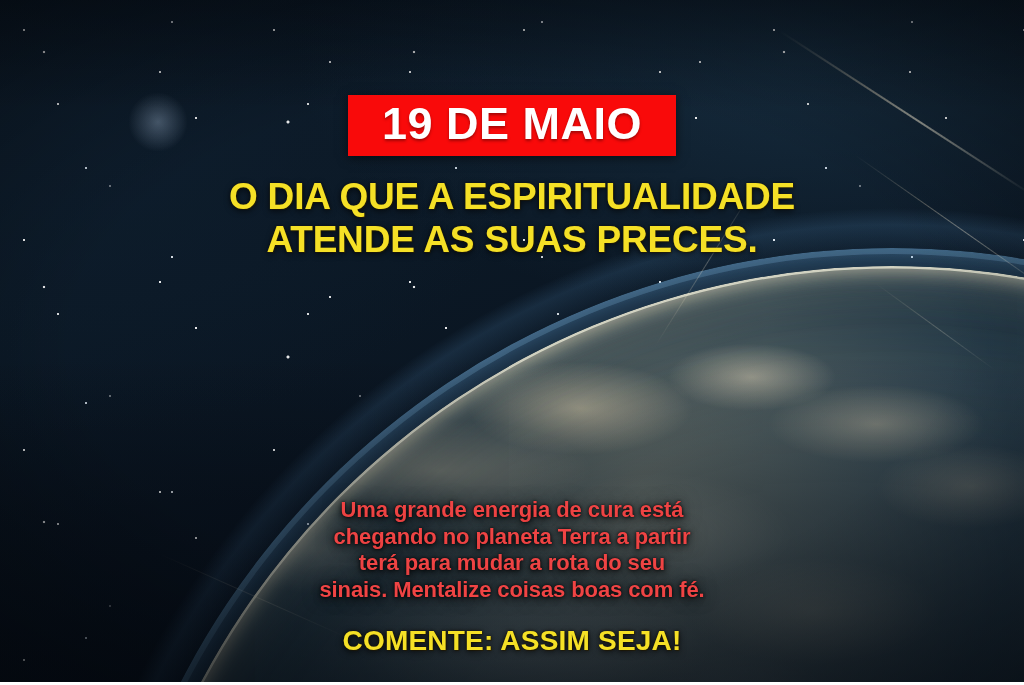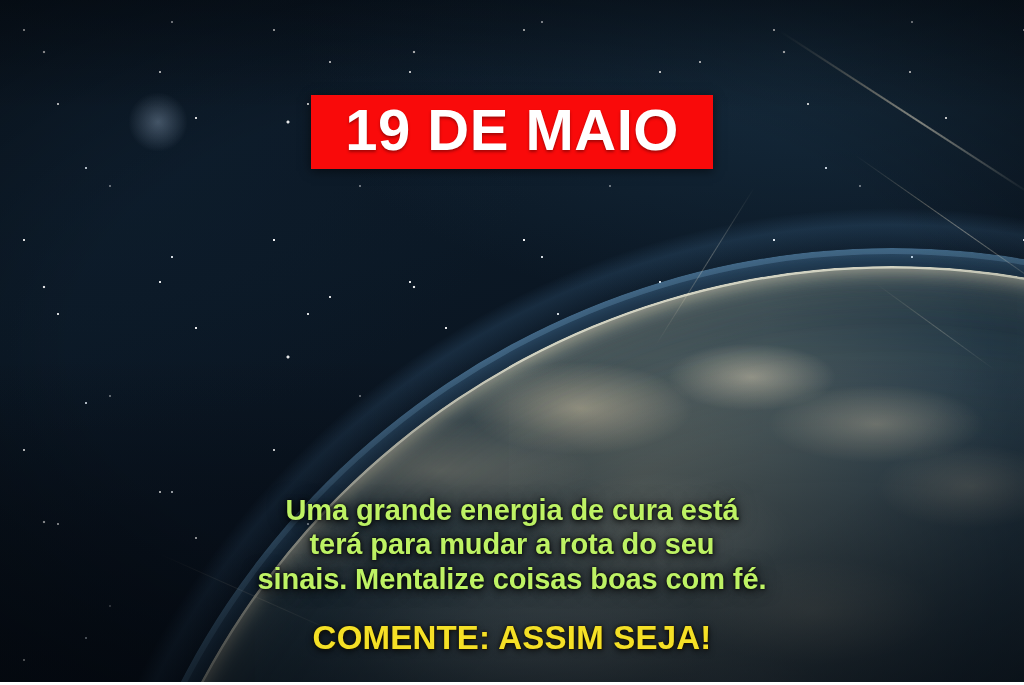--- a/index.html
+++ b/index.html
@@ -200,21 +200,21 @@
   .date-banner {
     margin-top: 95px;
     background: #F90A0A;
     padding: 6px 34px 10px;
     line-height: 1;
     box-shadow: 0 2px 10px rgba(0,0,0,0.55);
   }
   .date-banner-text {
     display: block;
     color: #ffffff;
-    font-size: 58px;
+    font-size: 45px;
     font-weight: 700;
     letter-spacing: 0.5px;
     text-shadow: 0 2px 3px rgba(0,0,0,0.35);
   }
 
   .headline {
     margin-top: 20px;
     color: #F5E026;
     font-size: 37px;
     font-weight: 700;
@@ -224,40 +224,40 @@
       0 0 2px rgba(30,20,0,0.65),
       0 2px 6px rgba(0,0,0,0.70),
       1px 1px 0 rgba(60,45,0,0.55);
     max-width: 900px;
   }
   .headline-line { display: block; }
 
   .spacer { flex: 1 1 auto; }
 
   .body-copy {
-    color: #bef264;
-    font-size: 29px;
+    color: #ef4444;
+    font-size: 22px;
     font-weight: 700;
     line-height: 1.20;
     letter-spacing: -0.1px;
     max-width: 880px;
     margin: 0 auto;
     padding: 0 20px;
     text-shadow:
       0 0 3px rgba(0,0,0,0.85),
       0 2px 7px rgba(0,0,0,0.80),
       0 0 18px rgba(0,0,0,0.55);
   }
   .body-line { display: block; }
 
   .cta {
     margin-top: 22px;
     margin-bottom: 28px;
     color: #F5E026;
-    font-size: 33px;
+    font-size: 28px;
     font-weight: 700;
     letter-spacing: 0.2px;
     text-shadow:
       0 0 3px rgba(20,14,0,0.8),
       0 2px 7px rgba(0,0,0,0.85),
       1px 1px 0 rgba(55,42,0,0.6);
   }
 
   .bottom-strip {
     position: absolute;
@@ -296,25 +296,30 @@
   <div class="streak s5"></div>
 
   <div class="vignette"></div>
 
   <div class="content">
 
     <div class="date-banner">
       <span class="date-banner-text">19 DE MAIO</span>
     </div>
 
+    <div class="headline">
+      <span class="headline-line">O DIA QUE A ESPIRITUALIDADE</span>
+      <span class="headline-line">ATENDE AS SUAS PRECES.</span>
+    </div>
 
     <div class="spacer"></div>
 
     <div class="body-copy">
       <span class="body-line">Uma grande energia de cura está</span>
+      <span class="body-line">chegando no planeta Terra a partir</span>
       <span class="body-line">terá para mudar a rota do seu</span>
       <span class="body-line">sinais. Mentalize coisas boas com fé.</span>
     </div>
 
     <div class="cta">COMENTE: ASSIM SEJA!</div>
 
   </div>
 
   <div class="bottom-strip"></div>
 

